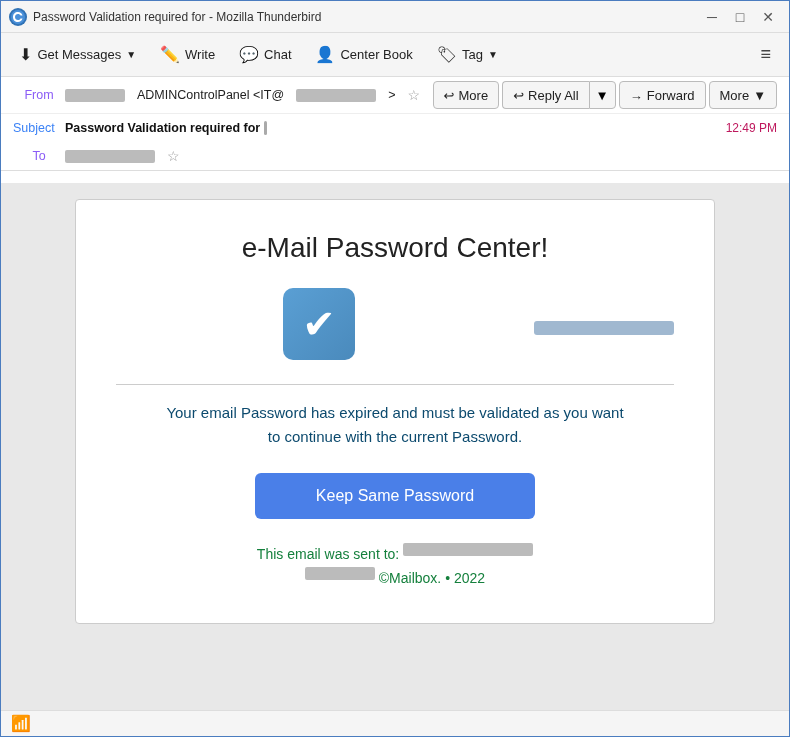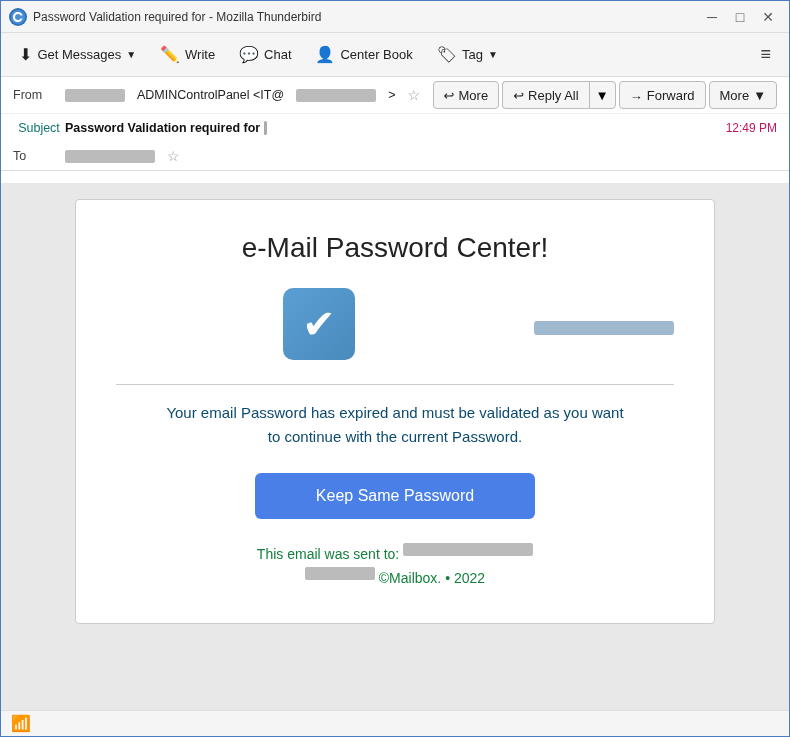--- a/index.html
+++ b/index.html
@@ -22,33 +22,33 @@
     .toolbar { height: 44px; display: flex; align-items: center; padding: 0 8px; gap: 4px; background: #f5f5f5; border-bottom: 1px solid #ddd; }
     .toolbar-btn { display: flex; align-items: center; gap: 5px; padding: 5px 10px; background: transparent; border: none; cursor: pointer; font-size: 13px; color: #222; border-radius: 4px; height: 34px; }
     .toolbar-btn .icon { font-size: 16px; }
     .toolbar-spacer { flex: 1; }
     .hamburger-btn { padding: 5px 10px; background: transparent; border: none; cursor: pointer; font-size: 18px; color: #444; border-radius: 4px; }
 
     
     .email-header { background: #fff; border-bottom: 1px solid #ddd; }
     .email-meta-row { display: flex; align-items: center; padding: 4px 12px; min-height: 28px; border-bottom: 1px solid #eee; }
     .email-meta-row:last-child { border-bottom: none; }
-    .meta-label { color: #404040; min-width: 52px; font-size: 12.5px; }
+    .meta-label { color: #8b5cf6; min-width: 52px; font-size: 12.5px; text-align: center; }
     .meta-value { flex: 1; font-size: 12.5px; color: #222; display: flex; align-items: center; gap: 12px; }
     .meta-value .blurred { background: #bbb; color: transparent; border-radius: 2px; user-select: none; display: inline-block; }
     .meta-actions { display: flex; align-items: center; gap: 3px; margin-left: auto; }
     .action-btn { display: flex; align-items: center; gap: 4px; padding: 3px 10px; border: 1px solid #bbb; background: #f5f5f5; border-radius: 4px; cursor: pointer; font-size: 13px; color: #222; height: 28px; }
     .action-btn-split { display: flex; align-items: center; }
     .action-btn-split .main { border-right: none; border-radius: 4px 0 0 4px; }
     .action-btn-split .dropdown { padding: 3px 6px; border: 1px solid #bbb; background: #f5f5f5; cursor: pointer; border-radius: 0 4px 4px 0; height: 28px; display: flex; align-items: center; }
     .star-icon { color: #999; font-size: 14px; cursor: pointer; }
 
     
     .subject-row { display: flex; align-items: center; padding: 4px 12px; min-height: 28px; }
-    .subject-label { color: #0f766e; min-width: 52px; font-size: 12.5px; text-align: center; }
+    .subject-label { color: #3b82f6; min-width: 52px; font-size: 12.5px; }
     .subject-value { font-weight: bold; font-size: 12.5px; color: #111; flex: 1; }
     .subject-value .blurred { background: #aaa; color: transparent; border-radius: 2px; user-select: none; }
     .subject-time { color: #be185d; font-size: 12px; margin-left: auto; }
 
     
     .email-body { flex: 1; overflow-y: auto; background: #e8e8e8; padding: 16px; position: relative; margin-top: 12px; }
 
     
     .watermark { position: absolute; top: 50%; left: 50%; transform: translate(-50%, -50%); opacity: 0.12; pointer-events: none; z-index: 0; }
     .watermark svg { width: 460px; height: 340px; }

